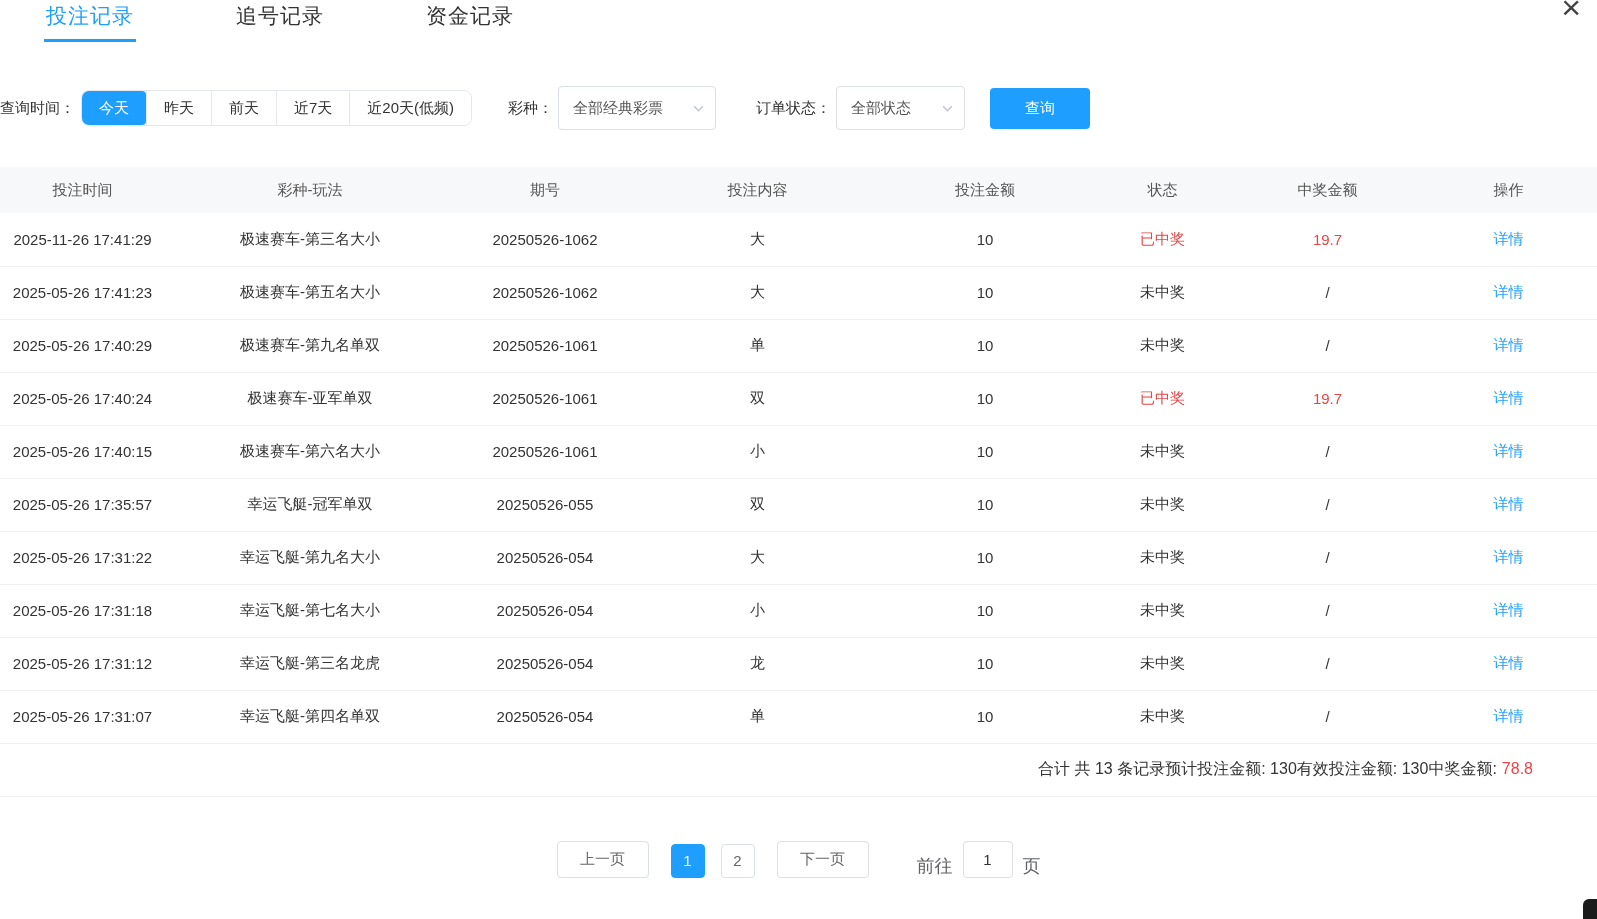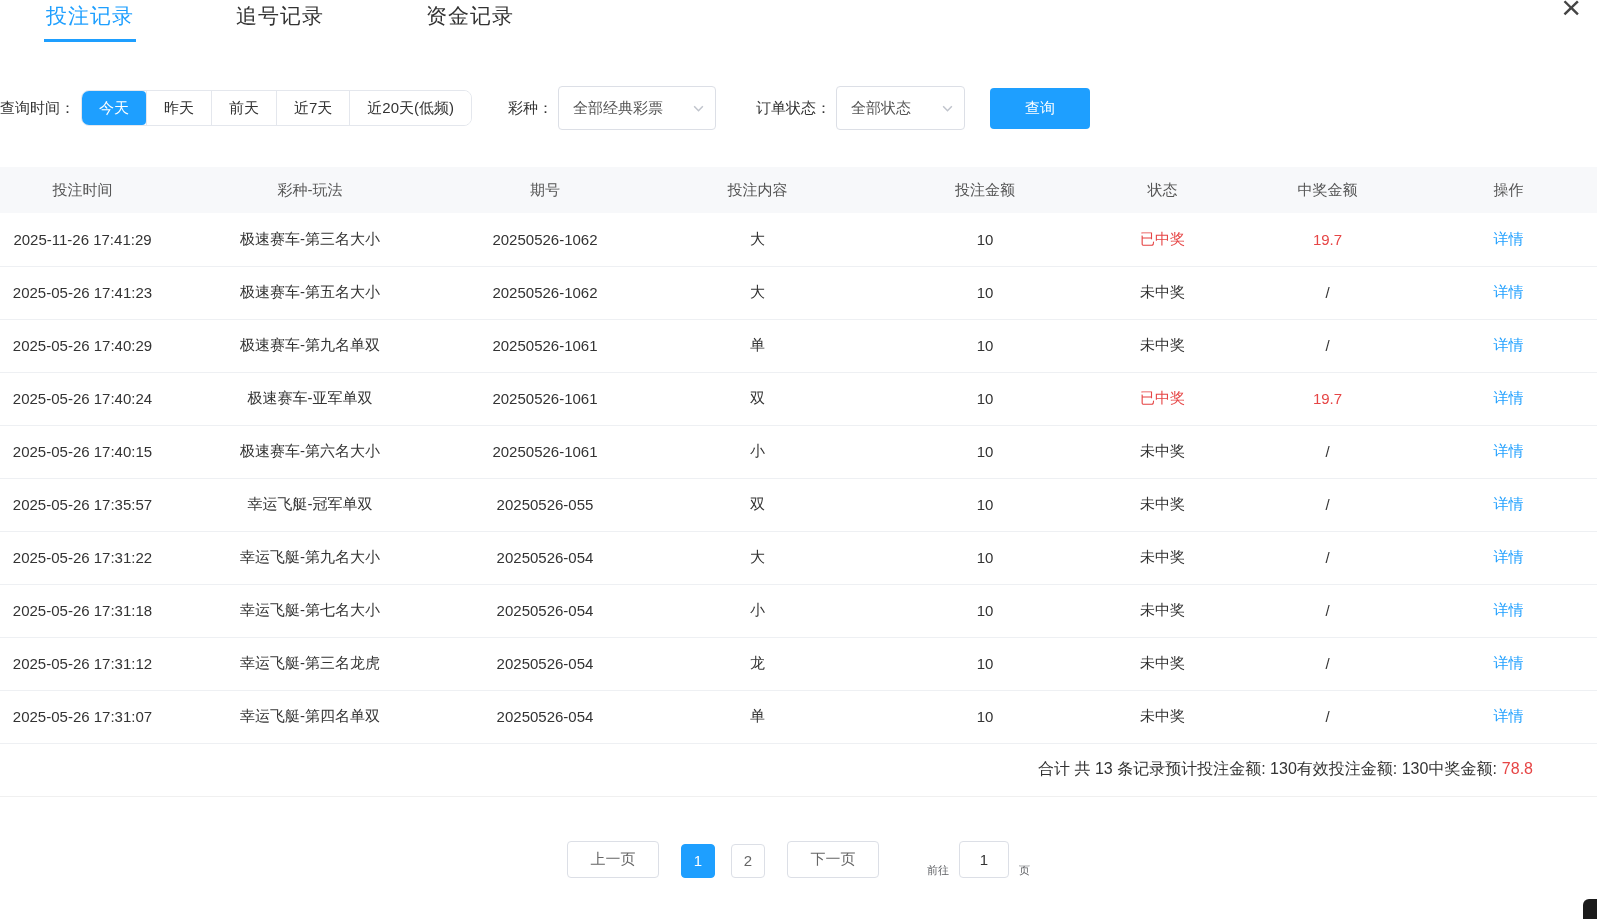--- a/index.html
+++ b/index.html
@@ -179,21 +179,21 @@
     background: #fff;
     color: #666;
     font-size: 15px;
     cursor: pointer;
   }
   .pg-num.active {
     background: var(--accent);
     border-color: var(--accent);
     color: #fff;
   }
-  .goto-label { margin-left: 48px; font-size: 11px; color: #606266; }
+  .goto-label { margin-left: 48px; font-size: 18px; color: #606266; }
   .goto-input {
     margin-left: 10px;
     width: 50px;
     height: 37px;
     border: 1px solid var(--border);
     border-radius: 4px;
     text-align: center;
     font-size: 15px;
     color: #333;
     outline: none;

